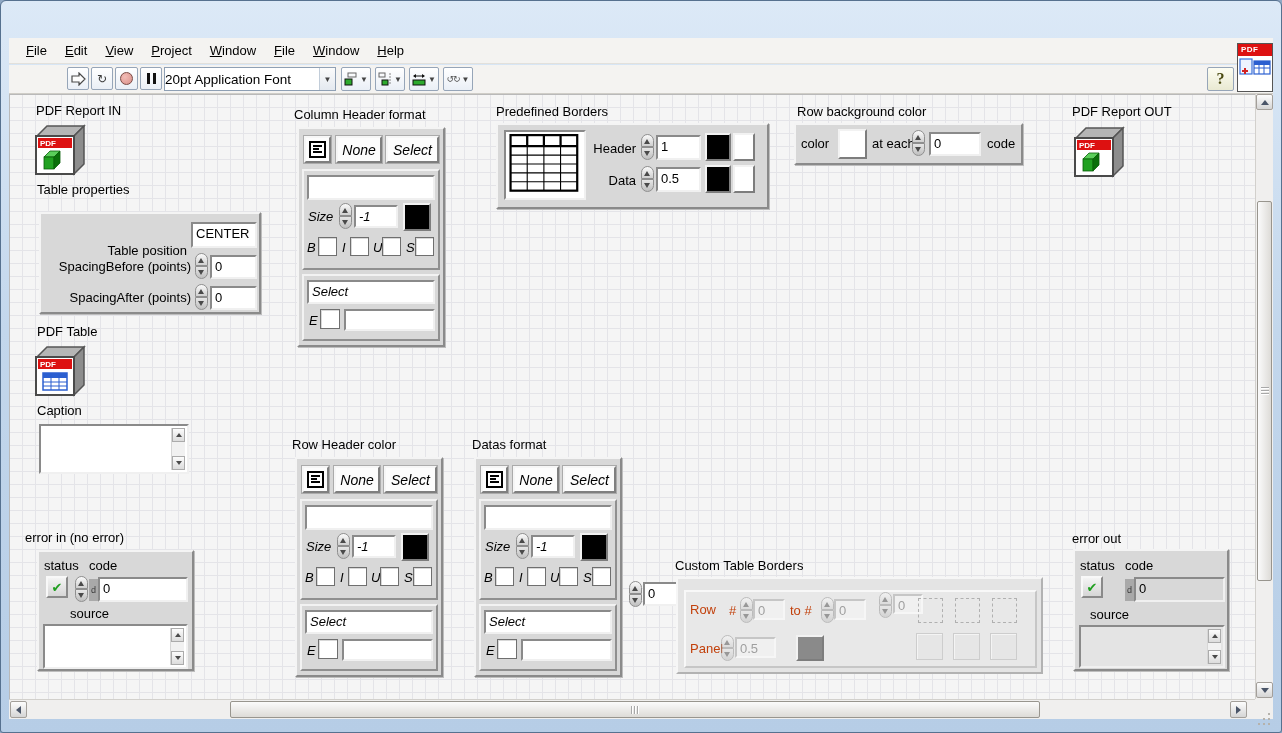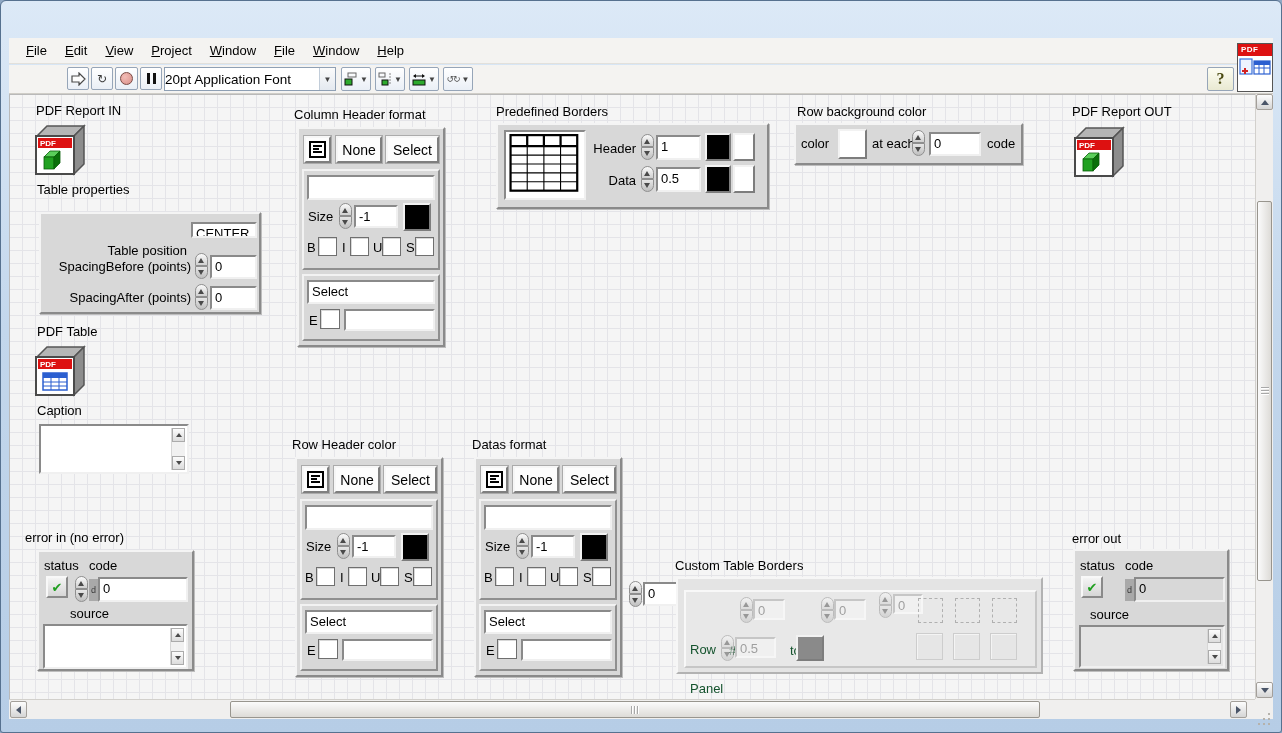--- a/index.html
+++ b/index.html
@@ -64,21 +64,21 @@
              padding-left:3px; line-height:12px; letter-spacing:0.5px; }
 
   
   .panel { position:absolute; left:8px; top:93px; width:1246px; height:605px; background-color:#f5f5f5;
            background-image:linear-gradient(#e4e4e8 1px,transparent 1px),linear-gradient(90deg,#e4e4e8 1px,transparent 1px);
            background-size:13px 13px; box-shadow:inset 1px 1px 0 #b9b9b9; overflow:hidden; }
 
   .plabel { position:absolute; font-size:13px; white-space:nowrap; }
   .lbl { position:absolute; font-size:13px; white-space:nowrap; }
   .lbl.r { text-align:right; }
-  .dis { color:#14532d;margin-top:40px; }
+  .dis { color:#c2410c; }
 
   .rframe { position:absolute; background:#d8d8d8; border:2px solid; border-color:#f4f4f4 #8a8a8a #8a8a8a #f4f4f4;
             box-shadow:1px 1px 0 #bdbdbd; }
   .rframe.light { background:#e4e4e4; border-color:#f6f6f6 #b2b2b2 #b2b2b2 #f6f6f6; box-shadow:none; }
   .sub { position:absolute; background:#d8d8d8; border:2px solid; border-color:#f2f2f2 #8f8f8f #8f8f8f #f2f2f2; }
   .sub.light { background:#e8e8e8; border-color:#f8f8f8 #c6c6c6 #c6c6c6 #f8f8f8; }
 
   .fld { position:absolute; background:#fff; border:2px solid; border-color:#8a8a8a #f0f0f0 #f0f0f0 #8a8a8a;
          font-size:13px; padding:2px 3px; overflow:hidden; white-space:nowrap; }
   .fld.ind { background:#d8d8d8; }
@@ -115,21 +115,21 @@
            display:flex; align-items:center; justify-content:center; }
 
   .align-btn { position:absolute; background:#fcfcfc; border:2px solid; border-color:#f6f6f6 #7f7f7f #7f7f7f #f6f6f6;
                box-shadow:0 0 0 1px #ababab; display:flex; align-items:center; justify-content:center; }
   .align-glyph { width:17px; height:17px; border:2px solid #000; background-color:#fff;
         background-image:linear-gradient(#000,#000),linear-gradient(#000,#000),linear-gradient(#000,#000);
         background-size:9px 2px,6px 2px,9px 2px; background-position:2px 2px,2px 5px,2px 8px; background-repeat:no-repeat; }
 
   
   .fc { position:absolute; width:148px; height:220px; background:#d8d8d8; border:2px solid;
-        border-color:#f4f4f4 #8a8a8a #8a8a8a #f4f4f4; box-shadow:1px 1px 0 #bdbdbd; }
+        border-color:#f4f4f4 #8a8a8a #8a8a8a #f4f4f4; box-shadow:1px 1px 0 #bdbdbd;font-style:italic; }
   .fc-align { left:5px; top:7px; width:27px; height:27px; }
   .fc-none  { left:37px; top:7px; width:46px; height:27px; }
   .fc-sel   { left:87px; top:7px; width:53px; height:27px; }
   .fc-sub1  { left:3px; top:40px; width:138px; height:101px; }
   .fc-name  { left:3px; top:4px; width:128px; height:25px; }
   .fc-size-l{ left:4px; top:38px; }
   .fc-spin  { left:35px; top:32px; }
   .fc-size-f{ left:50px; top:34px; width:44px; height:23px; }
   .fc-color { left:99px; top:32px; width:28px; height:28px; }
   .fc-bl { left:3px; top:69px; } .fc-bb { left:14px; top:66px; width:19px; height:19px; }
@@ -262,21 +262,21 @@
       <rect x="4" y="15" width="34" height="10" fill="#dd1111"></rect>
       <text x="6" y="23" font-size="8" font-weight="bold" fill="#fff">PDF</text>
       <polygon points="10,34 16,28 26,28 20,34" fill="#5ace5a" stroke="#085f08" stroke-width="0.8"></polygon>
       <rect x="10" y="34" width="10" height="12" fill="#21a121" stroke="#085f08" stroke-width="0.8"></rect>
       <polygon points="20,34 26,28 26,40 20,46" fill="#0a700a" stroke="#085f08" stroke-width="0.8"></polygon>
     </svg>
 
     <span class="plabel" style="left:28px;top:88px">Table properties</span>
     <div class="rframe" style="left:30px;top:118px;width:222px;height:102px">
       <span class="lbl r" style="left:2px;top:29px;width:144px">Table position</span>
-      <div class="fld" style="left:150px;top:8px;width:66px;height:16px">CENTER</div>
+      <div class="fld" style="left:150px;top:8px;width:66px;height:26px">CENTER</div>
       <span class="lbl r" style="left:2px;top:45px;width:148px">SpacingBefore (points)</span>
       <div class="spin" style="left:154px;top:39px">
           <i class="su"></i>
           <i class="sd"></i>
         </div>
       <div class="fld" style="left:169px;top:41px;width:47px;height:24px">0</div>
       <span class="lbl r" style="left:2px;top:76px;width:148px">SpacingAfter (points)</span>
       <div class="spin" style="left:154px;top:70px">
           <i class="su"></i>
           <i class="sd"></i>

